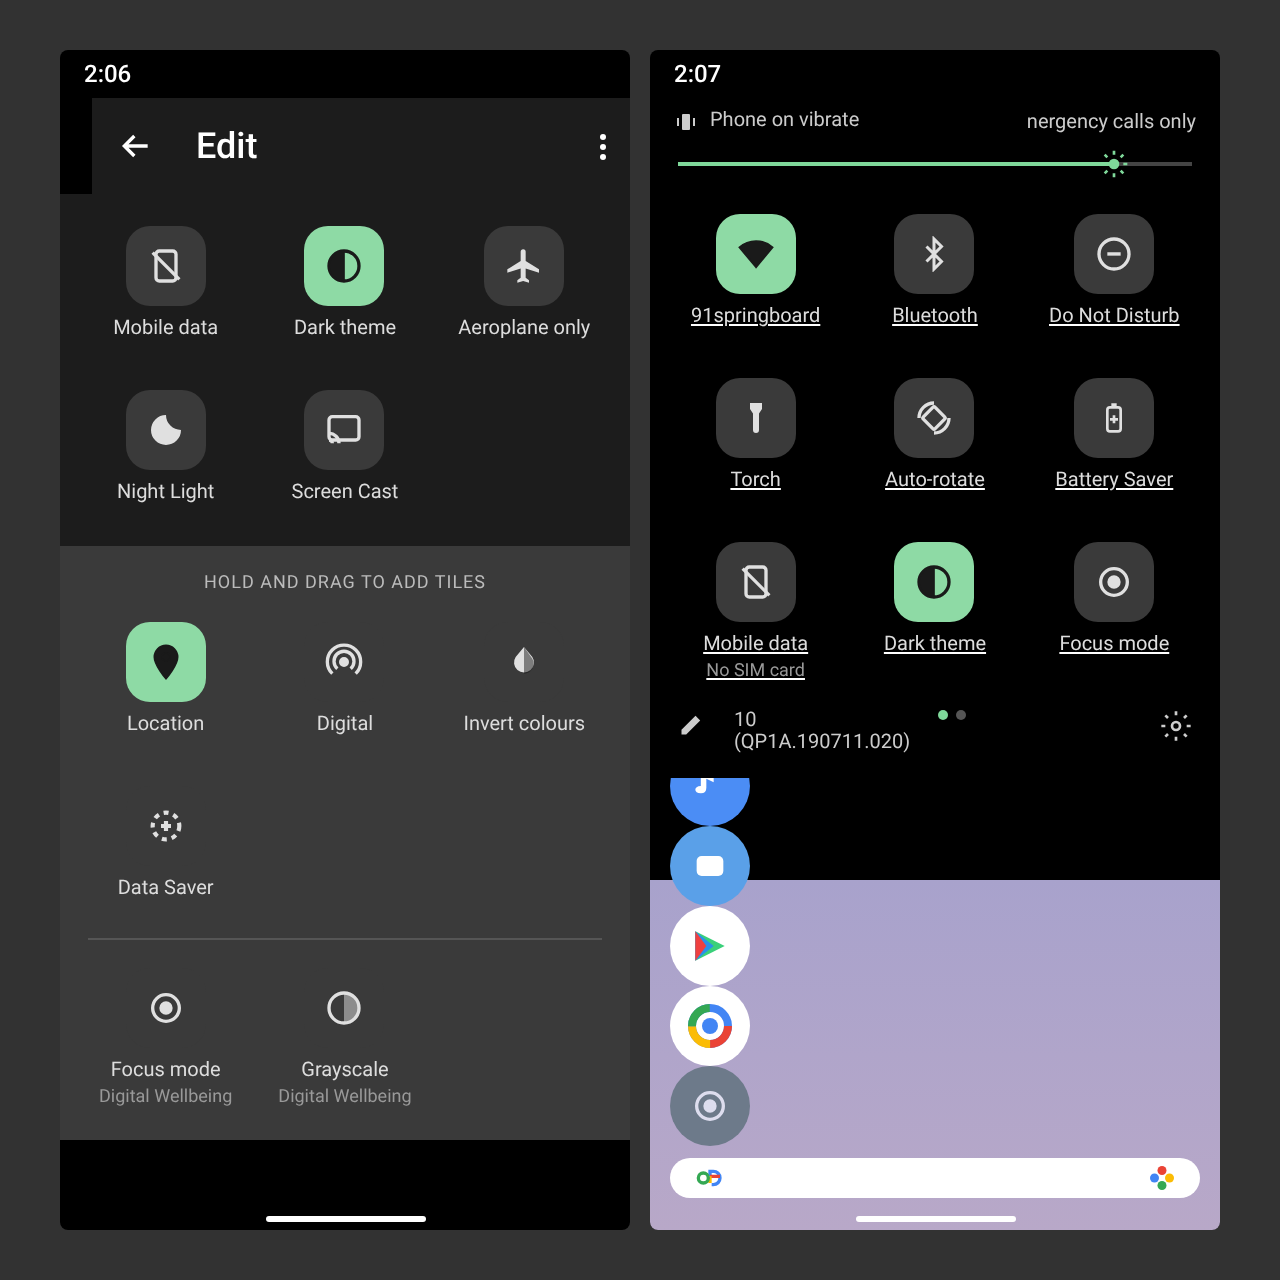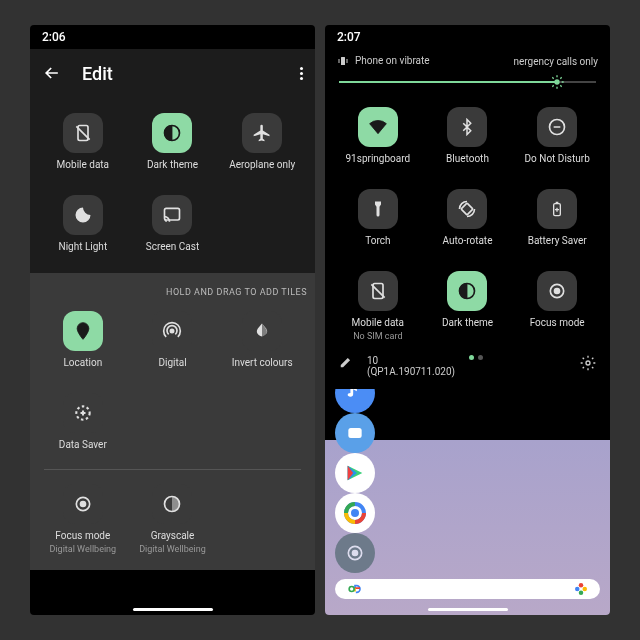--- a/index.html
+++ b/index.html
@@ -32,20 +32,21 @@
     font-weight: 500;
   }
   
   .edit-header {
     height: 48px;
     display: flex;
     align-items: center;
     padding: 0 12px;
     gap: 20px;
     background: #1c1c1c;
+    margin-left: 16px;
   }
   .edit-title {
     font-size: 18px;
     font-weight: 500;
     flex: 1;
   }
   .more-dots {
     display: flex;
     flex-direction: column;
     gap: 2px;
@@ -93,21 +94,21 @@
     margin-top: -4px;
   }
   .drag-section {
     background: #3a3a3a;
     padding: 14px 8px 16px;
   }
   .drag-hint {
     font-size: 9px;
     letter-spacing: 0.5px;
     color: #bbb;
-    text-align: right;
+    text-align: center;
     margin-bottom: 14px;
   }
   .drag-divider {
     height: 1px;
     background: #555;
     margin: 18px 6px 14px;
   }
   .home-indicator {
     position: absolute;
     bottom: 4px;
@@ -144,20 +145,21 @@
   }
   .brightness-thumb {
     position: absolute;
     left: 85%;
     top: 50%;
     transform: translate(-50%, -50%);
     width: 16px; height: 16px;
   }
   .qs-tiles {
     padding: 10px 8px 6px;
+    text-decoration: underline;
   }
   .qs-footer {
     display: flex;
     padding: 8px 14px;
     gap: 14px;
     font-size: 10px;
     color: #ccc;
   }
   .qs-footer .build { flex: 1; }
   .page-dots {

